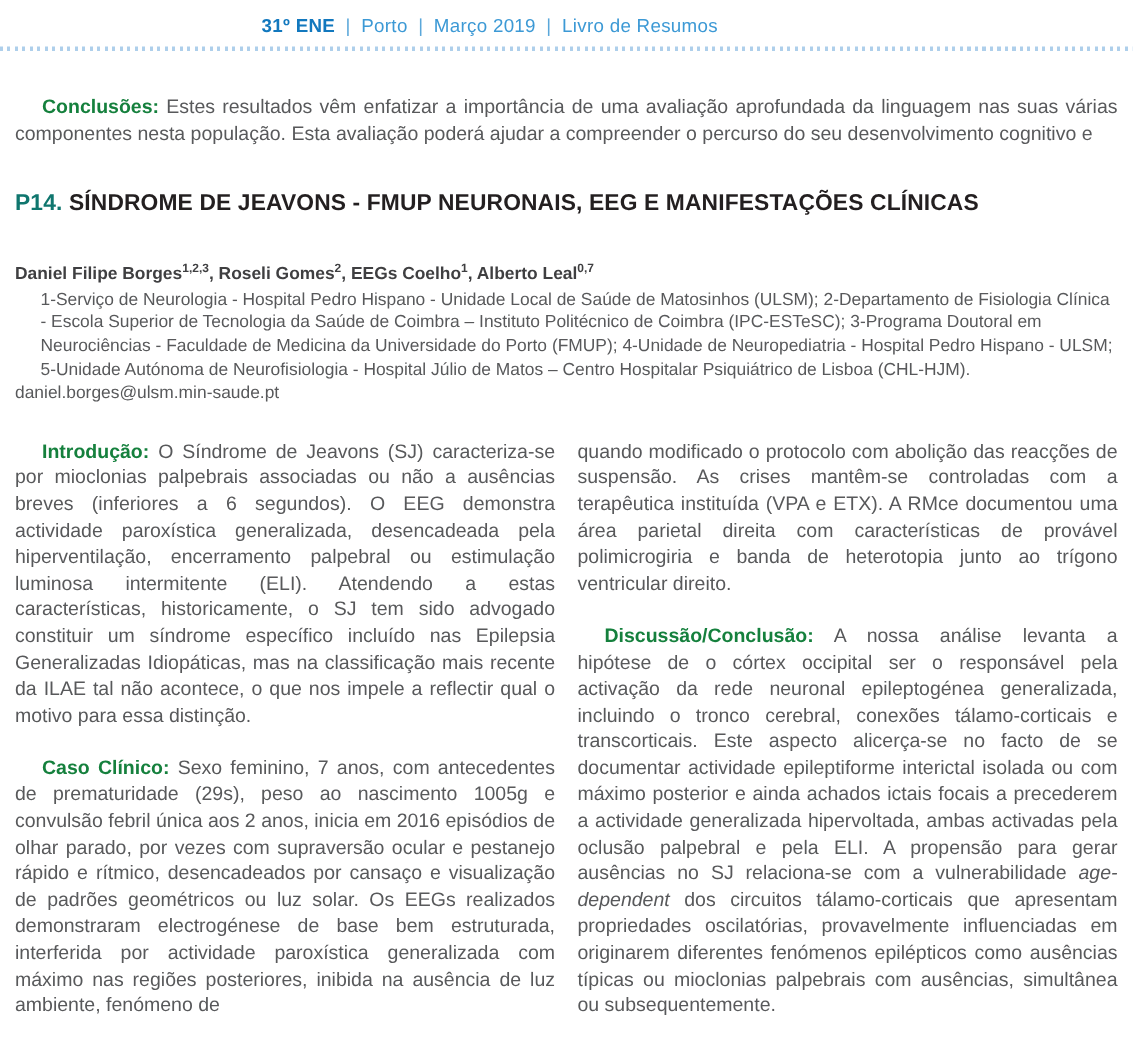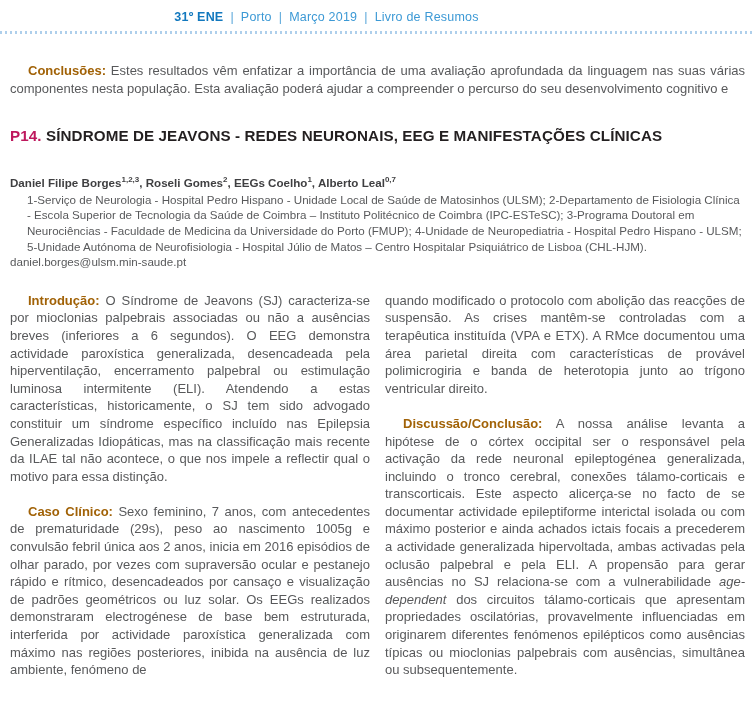--- a/index.html
+++ b/index.html
@@ -21,29 +21,29 @@
     margin-top:7px; height:3px; width:100%;
     background:repeating-linear-gradient(90deg,#aecfeb 0 2px, transparent 2px 5px);
   }
   
   .content { padding:0 10px; }
   .two-col { display:flex; gap:15px; }
   .col { flex:1 1 0; text-align:justify; font-size:13px; line-height:17.6px; color:#58595b; }
   p.body-p { margin:0 0 17.6px 0; }
   p.last { margin-bottom:0; }
   .indent { text-indent:18px; }
-  .label { font-weight:bold; color:#a16207; }
+  .label { font-weight:bold; color:#15803d; }
   .italic { font-style:italic; }
   .top-block { margin-top:28px; }
   
   .title-line {
     margin-top:29px; font-size:15.2px; font-weight:bold;
     color:#231f20; letter-spacing:.1px; line-height:19px;
   }
-  .abs-num { color:#be185d;text-align:right; }
+  .abs-num { color:#0f766e;text-align:right; }
   .authors { margin:30px 0 0 0; font-size:11.6px; font-weight:bold; color:#3f3f41; line-height:15.6px; }
   .authors sup, .affil sup { font-size:8px; line-height:0; }
   .author-sep { white-space:pre; }
   .affil { margin:1px 0 0 17px; font-size:11.6px; line-height:15.6px; color:#58595b; text-align:left; }
   .email-line { margin:0; font-size:11.6px; line-height:15.6px; color:#58595b; }
   .main-block { margin-top:22px; }
 </style>
 </head>
 <body>
 
@@ -54,21 +54,21 @@
 
 <div class="content">
 
   <div class="two-col top-block">
     <div class="col">
       <p class="body-p indent last"><span class="label">Conclusões:</span><span> Estes resultados vêm enfatizar a importância de uma avaliação aprofundada da linguagem nas suas várias componentes nesta população. Esta avaliação poderá ajudar a compreender o percurso do seu desenvolvimento cognitivo e</span></p>
     </div>
   </div>
 
   <div class="title-line">
-    <span class="abs-num">P14.</span><span> SÍNDROME DE JEAVONS - REDES NEURONAIS, EEG E MANIFESTAÇÕES CLÍNICAS</span>
+    <span class="abs-num">P14.</span><span> SÍNDROME DE JEAVONS - FMUP NEURONAIS, EEG E MANIFESTAÇÕES CLÍNICAS</span>
   </div>
 
   <p class="authors"><span><span>Daniel Filipe Borges</span><sup>1,2,3</sup></span><span class="author-sep">, </span><span><span>Roseli Gomes</span><sup>2</sup></span><span class="author-sep">, </span><span><span>EEGs Coelho</span><sup>1</sup></span><span class="author-sep">, </span><span><span>Alberto Leal</span><sup>0,7</sup></span></p>
 
   <p class="affil">1-Serviço de Neurologia - Hospital Pedro Hispano - Unidade Local de Saúde de Matosinhos (ULSM); 2-Departamento de Fisiologia Clínica - Escola Superior de Tecnologia da Saúde de Coimbra – Instituto Politécnico de Coimbra (IPC-ESTeSC); 3-Programa Doutoral em Neurociências - Faculdade de Medicina da Universidade do Porto (FMUP); 4-Unidade de Neuropediatria - Hospital Pedro Hispano - ULSM; 5-Unidade Autónoma de Neurofisiologia - Hospital Júlio de Matos – Centro Hospitalar Psiquiátrico de Lisboa (CHL-HJM).</p>
   <p class="email-line">daniel.borges@ulsm.min-saude.pt</p>
 
   <div class="two-col main-block">
 
     <div class="col">

